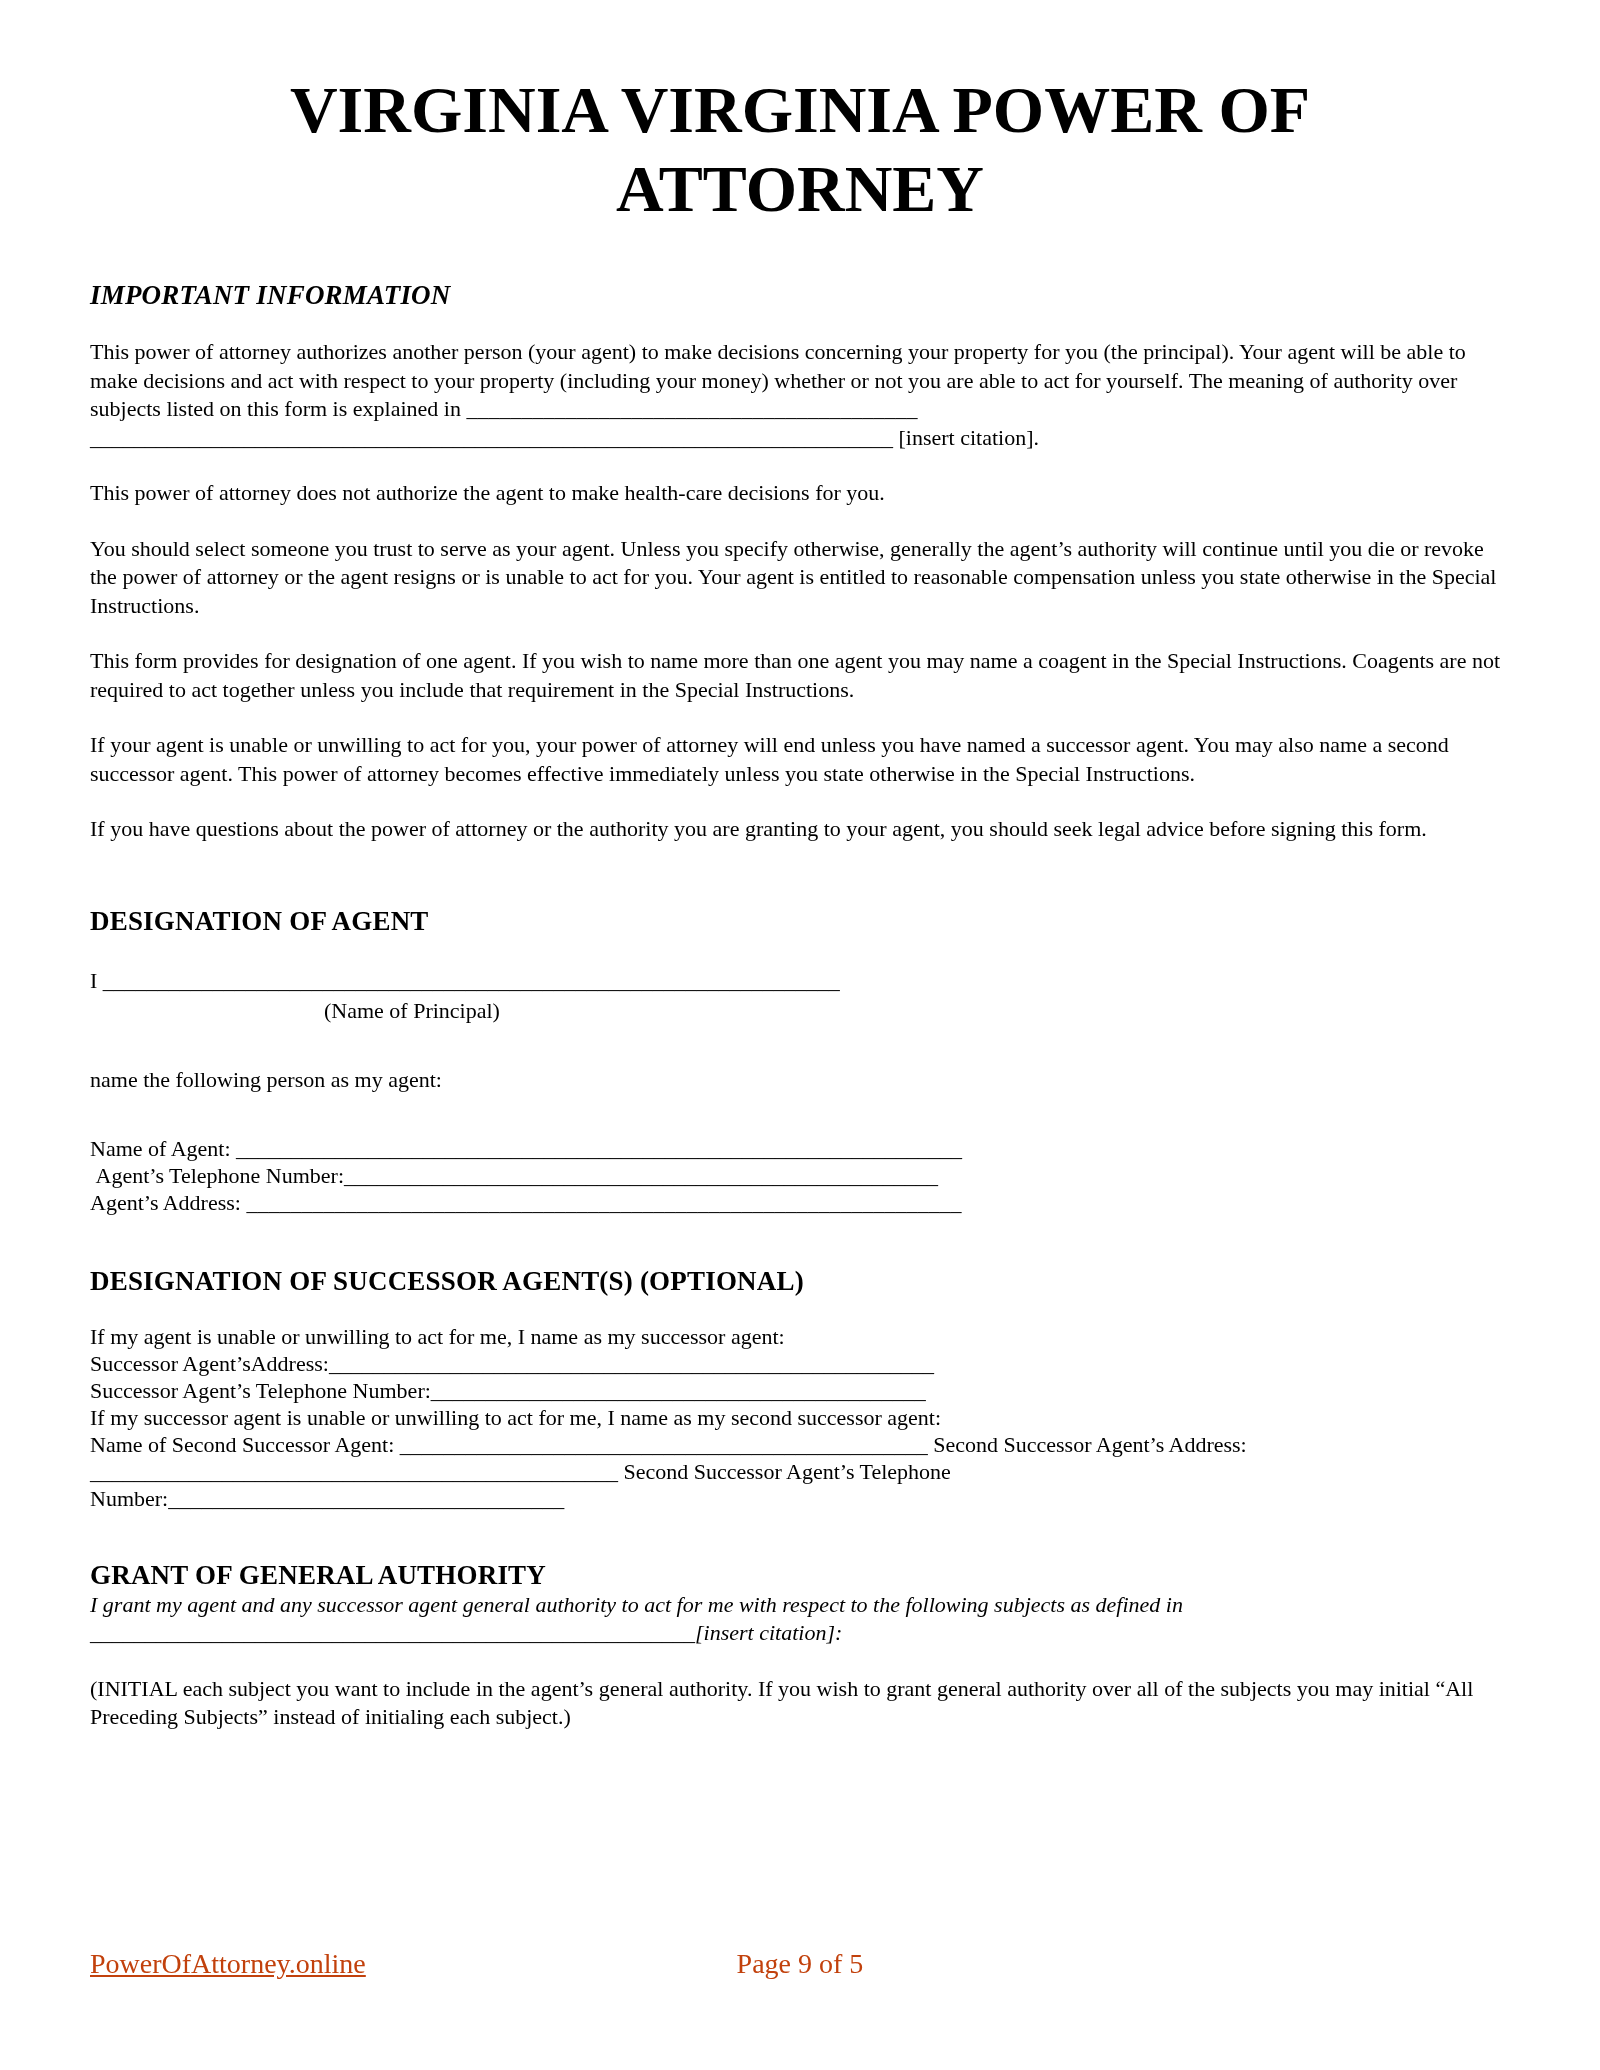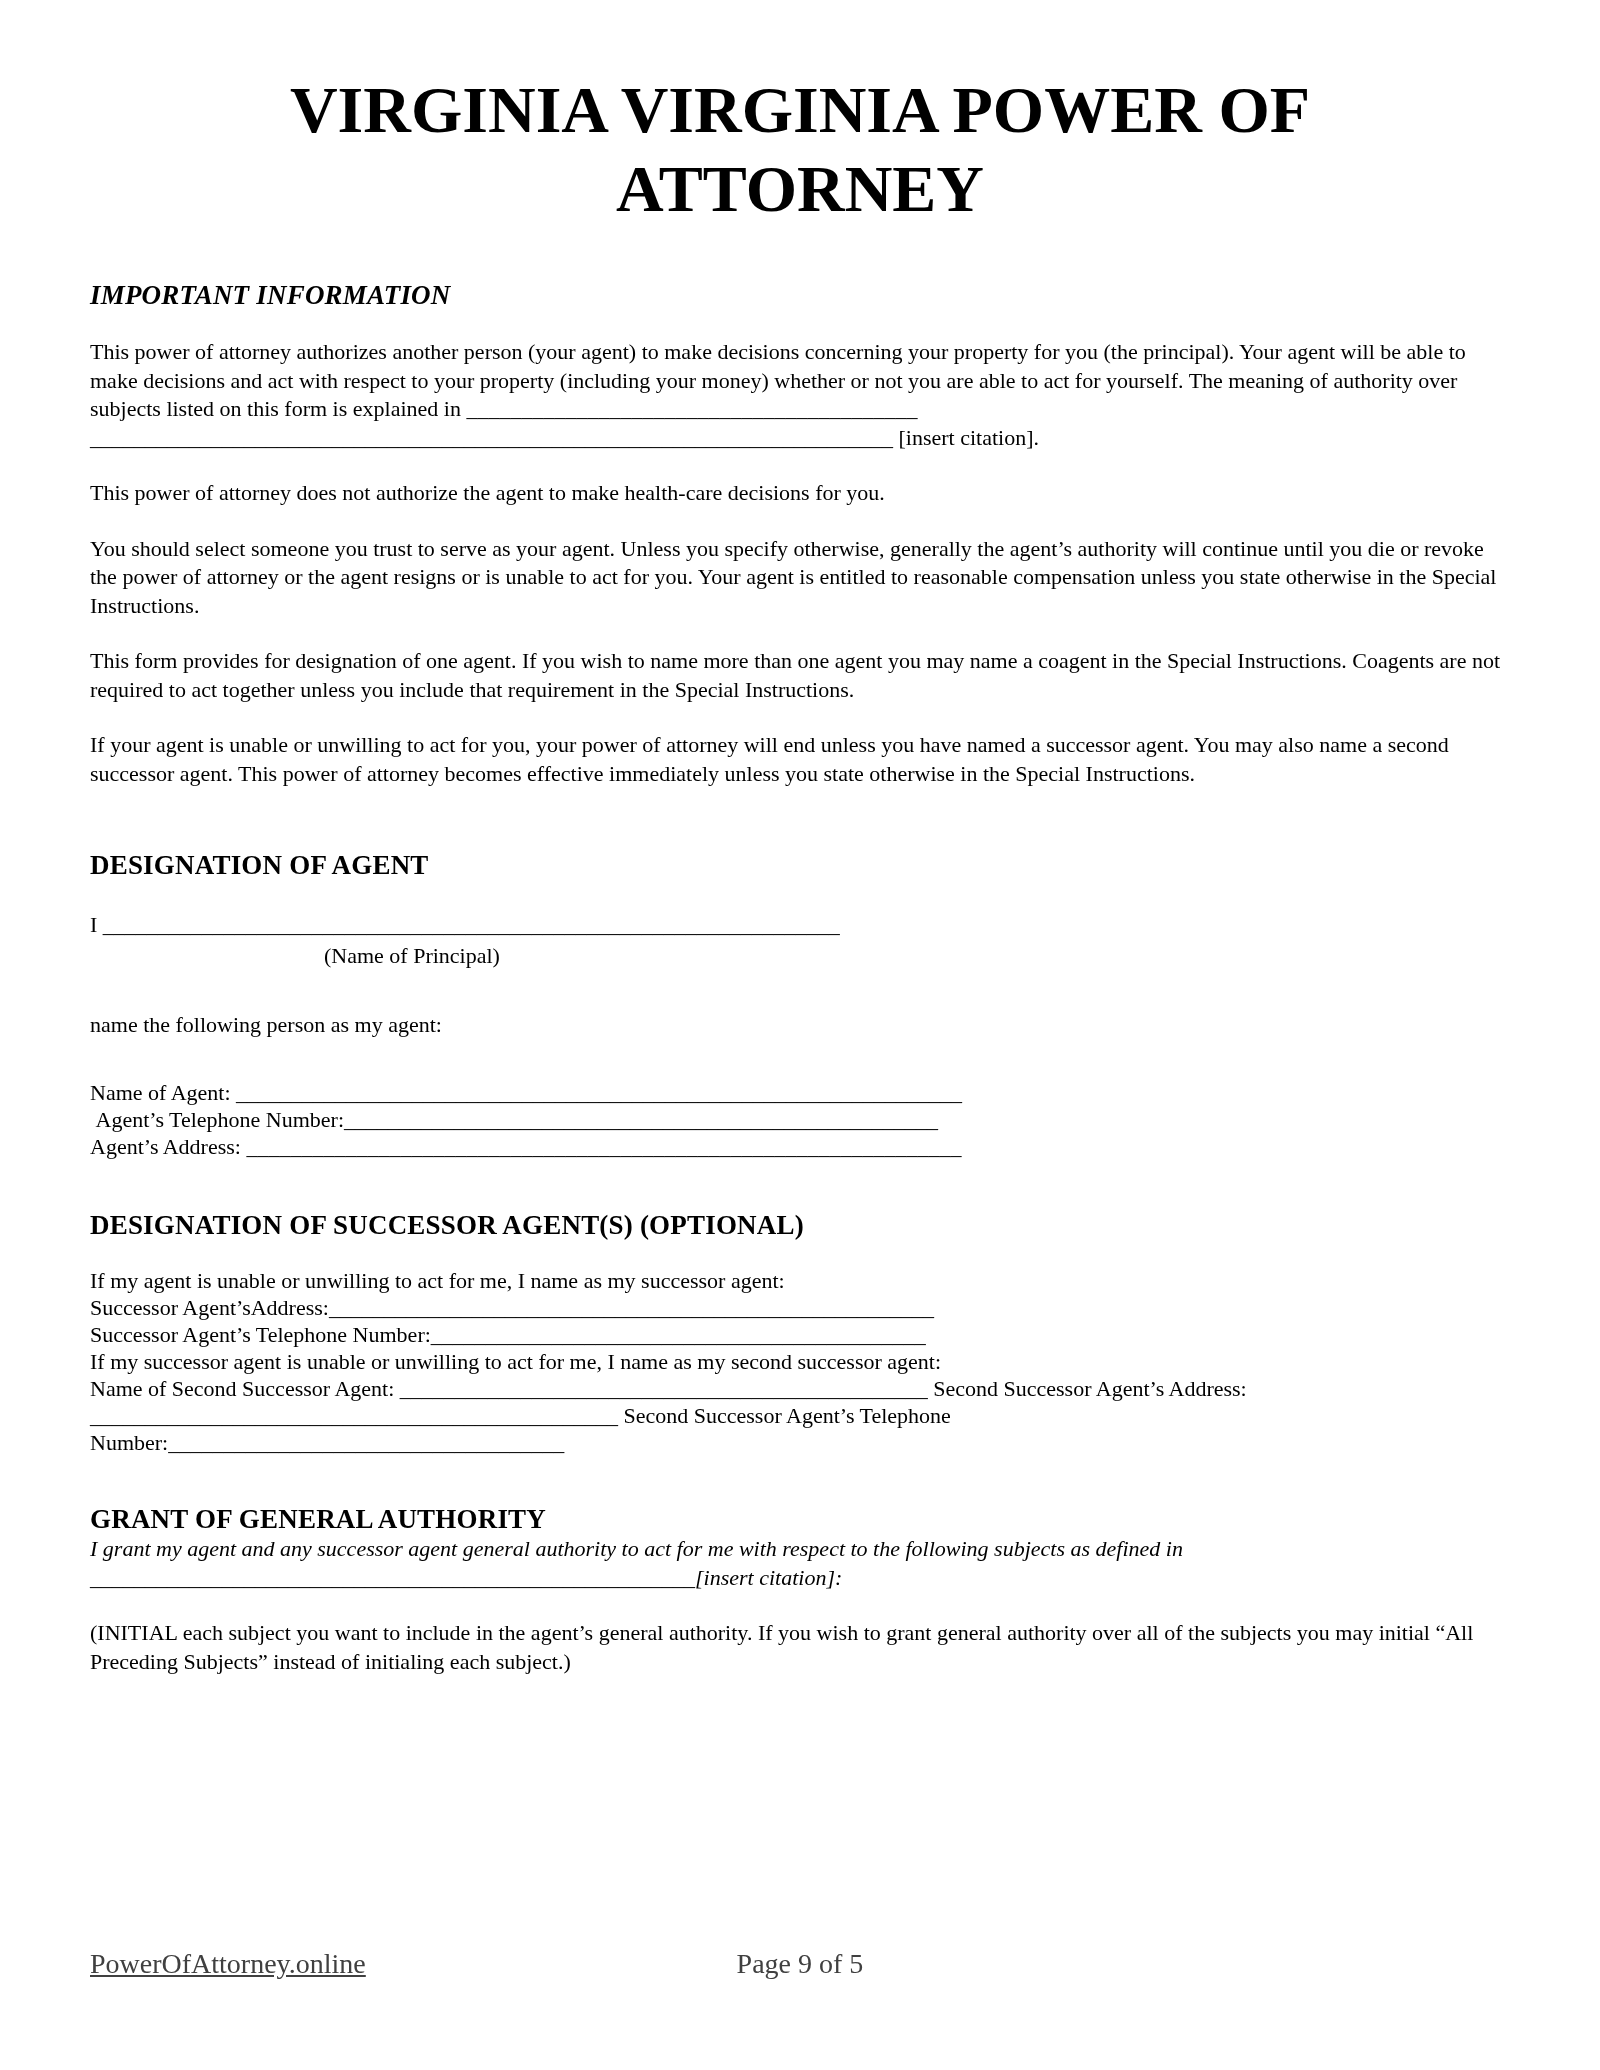--- a/index.html
+++ b/index.html
@@ -44,21 +44,21 @@
   .caption { margin-top: 2px; padding-left: 234px; line-height: 27px; }
   .agent-intro { margin-top: 42px; }
   .fieldblock-agent { margin-top: 40px; }
   .fieldblock-successor { margin-top: 26px; }
   .grant-intro { line-height: 28.5px; font-style: italic; }
   .grant-intro div { white-space: pre-wrap; }
 
   .footer {
     position: absolute;
     left: 90px; right: 90px; top: 1948px;
-    color: #404040;
+    color: #c2410c;
     font-size: 28px;
   }
   .footer-site { text-decoration: underline; }
   .footer-page {
     position: absolute;
     left: 50%;
     transform: translateX(-50%);
     top: 0;
   }
 </style>
@@ -72,20 +72,21 @@
     <span class="title-line">ATTORNEY</span>
   </h1>
 
   <h2 id="h2-important">IMPORTANT INFORMATION</h2>
 
   <p class="para">This power of attorney authorizes another person (your agent) to make decisions concerning your property for you (the principal). Your agent will be able to make decisions and act with respect to your property (including your money) whether or not you are able to act for yourself. The meaning of authority over subjects listed on this form is explained in _________________________________________ _________________________________________________________________________ [insert citation].</p>
   <p class="para">This power of attorney does not authorize the agent to make health-care decisions for you.</p>
   <p class="para">You should select someone you trust to serve as your agent. Unless you specify otherwise, generally the agent’s authority will continue until you die or revoke the power of attorney or the agent resigns or is unable to act for you. Your agent is entitled to reasonable compensation unless you state otherwise in the Special Instructions.</p>
   <p class="para">This form provides for designation of one agent. If you wish to name more than one agent you may name a coagent in the Special Instructions. Coagents are not required to act together unless you include that requirement in the Special Instructions.</p>
   <p class="para">If your agent is unable or unwilling to act for you, your power of attorney will end unless you have named a successor agent. You may also name a second successor agent. This power of attorney becomes effective immediately unless you state otherwise in the Special Instructions.</p>
+  <p class="para">If you have questions about the power of attorney or the authority you are granting to your agent, you should seek legal advice before signing this form.</p>
 
   <h2 id="h2-agent">DESIGNATION OF AGENT</h2>
 
   <div class="principal-line">I ___________________________________________________________________</div>
   <div class="caption">(Name of Principal)</div>
   <p class="para agent-intro">name the following person as my agent:</p>
 
   <div class="fieldblock-agent">
     <div class="fieldline">Name of Agent: __________________________________________________________________</div>
     <div class="fieldline"> Agent’s Telephone Number:______________________________________________________</div>

